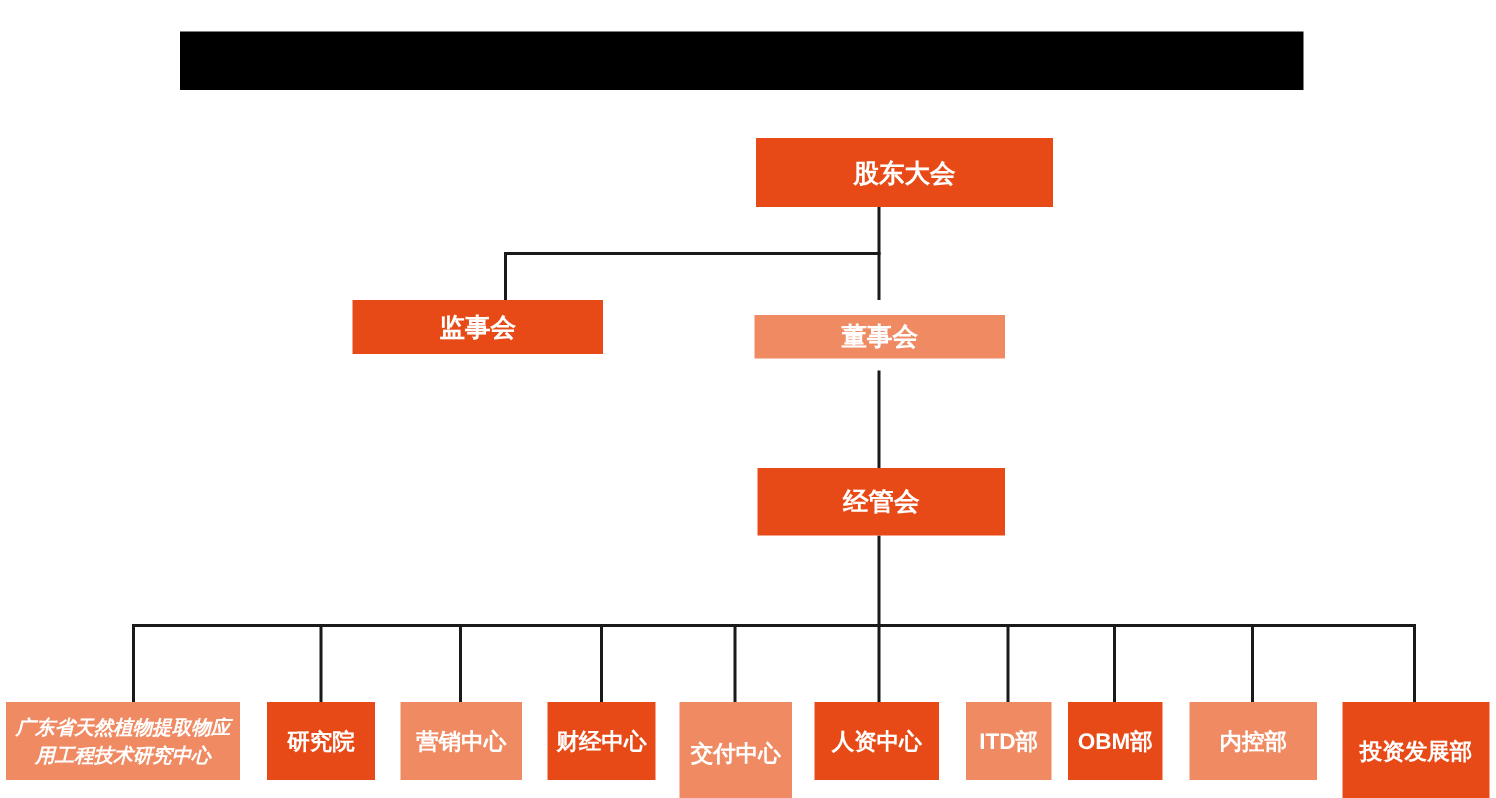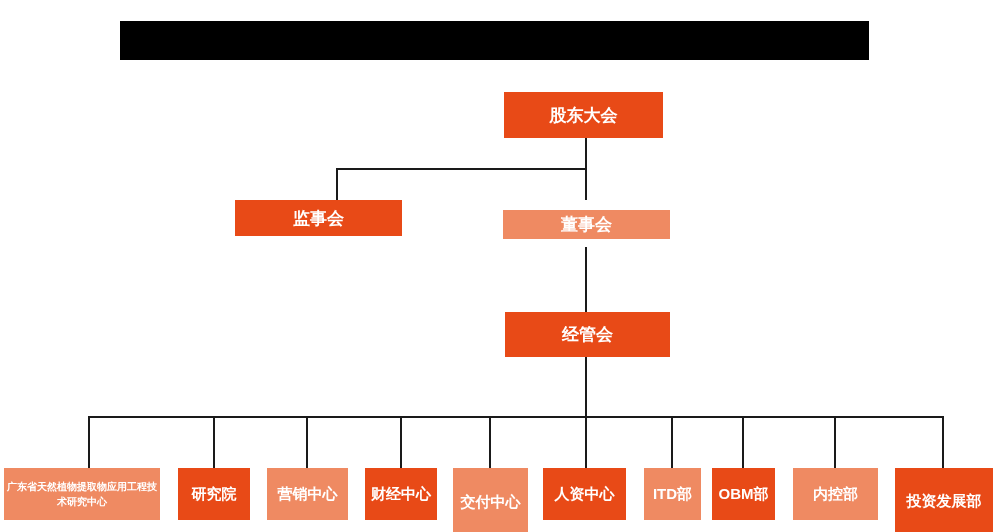--- a/index.html
+++ b/index.html
@@ -20,21 +20,21 @@
   .vline{width:2px;}
   .node{
     position:absolute;
     display:flex;align-items:center;justify-content:center;
     color:#ffffff;font-weight:bold;font-size:17px;
     text-align:center;box-sizing:border-box;
   }
   .node.dark{background:var(--primary,#e84a17);}
   .node.light{background:var(--secondary,#ef8a62);}
   .node.sm{font-size:15px;align-items:center;}
-  .node.xs{font-size:10px;line-height:1.5;padding:0 3px;}
+  .node.xs{font-size:13px;line-height:1.5;padding:0 3px;font-style:italic;}
 </style>
 </head>
 <body>
 
 <div class="stage">
 
   <div class="redacted-bar"></div>
 
   <div class="vline" style="left:585px;top:138px;height:62px"></div>
   <div class="hline" style="left:336px;top:168px;width:251px"></div>
@@ -45,21 +45,21 @@
   <div class="vline" style="left:88px;top:416px;height:52px"></div>
   <div class="vline" style="left:213px;top:416px;height:52px"></div>
   <div class="vline" style="left:306px;top:416px;height:52px"></div>
   <div class="vline" style="left:400px;top:416px;height:52px"></div>
   <div class="vline" style="left:489px;top:416px;height:52px"></div>
   <div class="vline" style="left:671px;top:416px;height:52px"></div>
   <div class="vline" style="left:742px;top:416px;height:52px"></div>
   <div class="vline" style="left:834px;top:416px;height:52px"></div>
   <div class="vline" style="left:942px;top:416px;height:52px"></div>
 
-  <div class="node dark" style="left:504px;top:92px;width:159px;height:46px">
+  <div class="node dark" style="left:504px;top:92px;width:198px;height:46px">
     <span>股东大会</span>
   </div>
 
   <div class="node dark" style="left:235px;top:200px;width:167px;height:36px">
     <span>监事会</span>
   </div>
   <div class="node light" style="left:503px;top:210px;width:167px;height:29px">
     <span>董事会</span>
   </div>
 

